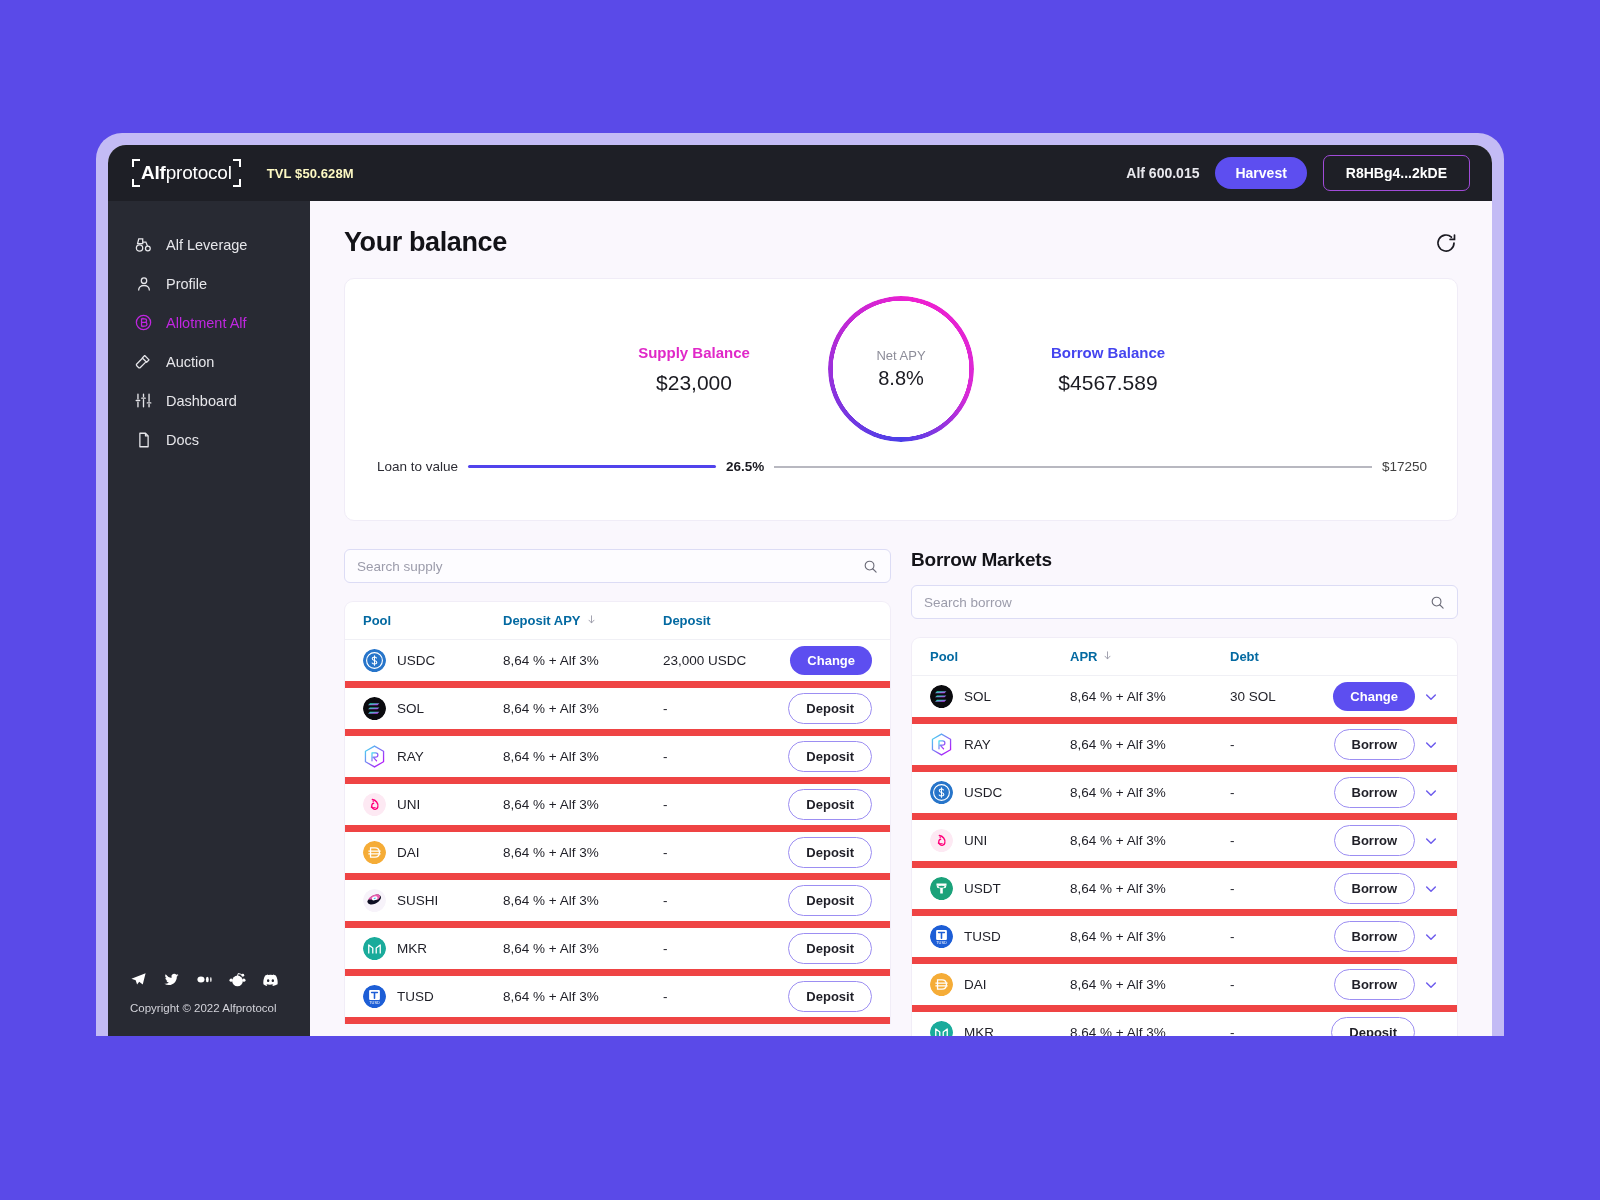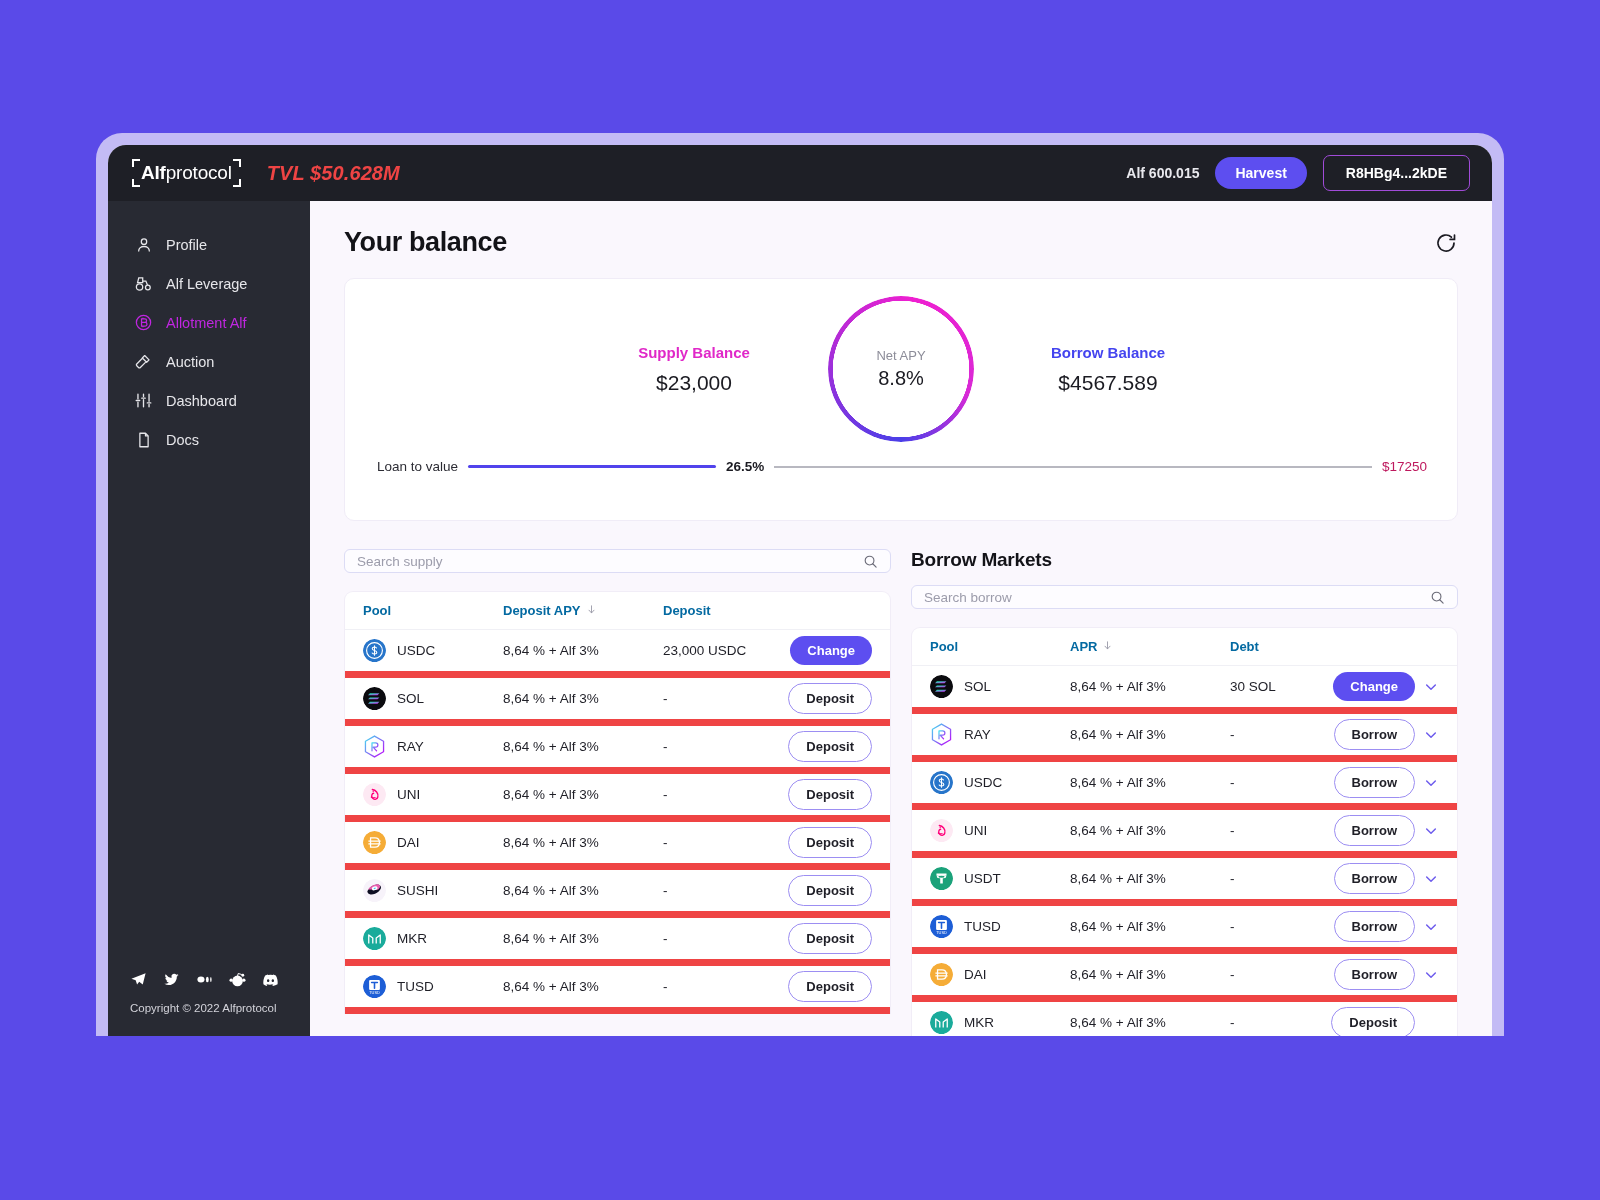--- a/index.html
+++ b/index.html
@@ -55,25 +55,24 @@
     border: 2px solid #fff;
   }
   .logo .brk.tl { left: 0; top: 0; border-right: none; border-bottom: none; }
   .logo .brk.tr { right: 0; top: 0; border-left: none; border-bottom: none; }
   .logo .brk.bl { left: 0; bottom: 0; border-right: none; border-top: none; }
   .logo .brk.br { right: 0; bottom: 0; border-left: none; border-top: none; }
   .logo-alf { font-weight: 700; }
   .logo-rest { font-weight: 400; }
   .tvl {
     margin-left: 26px;
-    color: #ef4444;
-    font-size: 20px;
+    color: #fef9c3;
+    font-size: 13px;
     font-weight: 700;
     letter-spacing: 0.1px;
-    font-style: italic;
   }
   .topbar-right {
     margin-left: auto;
     display: flex; align-items: center; gap: 16px;
   }
   .alf-amount { color: #e9e9ee; font-size: 14px; font-weight: 600; }
   .harvest-btn {
     background: #5d4ef0;
     color: #fff;
     border: none;
@@ -174,28 +173,28 @@
   
   .ltv-row {
     display: flex; align-items: center;
     padding: 0 8px 0 10px;
     gap: 10px;
   }
   .ltv-label { font-size: 13.5px; color: #2c2c34; white-space: nowrap; }
   .ltv-fill { height: 3px; background: #5143ec; border-radius: 2px; width: 248px; }
   .ltv-pct { font-size: 13.5px; color: #1b1b22; font-weight: 700; white-space: nowrap; }
   .ltv-rest { flex: 1; height: 2px; background: #b8b8c0; }
-  .ltv-max { font-size: 13.5px; color: #be185d; white-space: nowrap; }
+  .ltv-max { font-size: 13.5px; color: #404040; white-space: nowrap; }
 
   
   .markets { display: flex; gap: 20px; margin-top: 28px; }
   .market-col { flex: 1; min-width: 0; }
   .market-title { font-size: 19px; font-weight: 700; color: #131318; margin-bottom: 14px; letter-spacing: -0.2px; }
   .search-box {
-    height: 24px;
+    height: 34px;
     border: 1px solid #dcdcf5;
     border-radius: 6px;
     background: #fdfcff;
     display: flex; align-items: center;
     padding: 0 12px;
     margin-bottom: 18px;
   }
   .search-input {
     flex: 1; border: none; outline: none; background: transparent;
     font-family: inherit; font-size: 13.5px; color: #6b6b78;
@@ -267,37 +266,37 @@
           <button class="harvest-btn">Harvest</button>
           <button class="wallet-btn">R8HBg4...2kDE</button>
         </div>
       </div>
 
       <div class="body-row">
 
         <div class="sidebar">
           <div class="nav-item">
             <span class="nav-icon">
-              <svg width="18" height="18" viewBox="0 0 24 24" fill="none" stroke="currentColor" stroke-width="1.7">
-                  <circle cx="12" cy="7.5" r="3.6"></circle>
-                  <path d="M4.8 20.5c0-4 3.2-6.5 7.2-6.5s7.2 2.5 7.2 6.5"></path>
-                </svg>
-            </span>
-            <span>Profile</span>
-          </div>
-          <div class="nav-item">
-            <span class="nav-icon">
               <svg width="19" height="19" viewBox="0 0 24 24" fill="none" stroke="currentColor" stroke-width="1.6">
                   <path d="M6 5h5v6H4.5z"></path>
                   <circle cx="7" cy="16.5" r="4"></circle>
                   <circle cx="17.5" cy="17" r="3"></circle>
                   <path d="M11 9h4l2 5"></path>
                 </svg>
             </span>
             <span>Alf Leverage</span>
+          </div>
+          <div class="nav-item">
+            <span class="nav-icon">
+              <svg width="18" height="18" viewBox="0 0 24 24" fill="none" stroke="currentColor" stroke-width="1.7">
+                  <circle cx="12" cy="7.5" r="3.6"></circle>
+                  <path d="M4.8 20.5c0-4 3.2-6.5 7.2-6.5s7.2 2.5 7.2 6.5"></path>
+                </svg>
+            </span>
+            <span>Profile</span>
           </div>
           <div class="nav-item active">
             <span class="nav-icon">
               <svg width="19" height="19" viewBox="0 0 24 24" fill="none" stroke="currentColor" stroke-width="1.6">
                   <circle cx="12" cy="12" r="9"></circle>
                   <path d="M9.5 7.5h4.2a2.2 2.2 0 0 1 0 4.4H9.5zM9.5 11.9h4.6a2.3 2.3 0 0 1 0 4.6H9.5zM9.5 7.5v9M11.3 6v1.5M11.3 16.5V18"></path>
                 </svg>
             </span>
             <span>Allotment Alf</span>
           </div>

